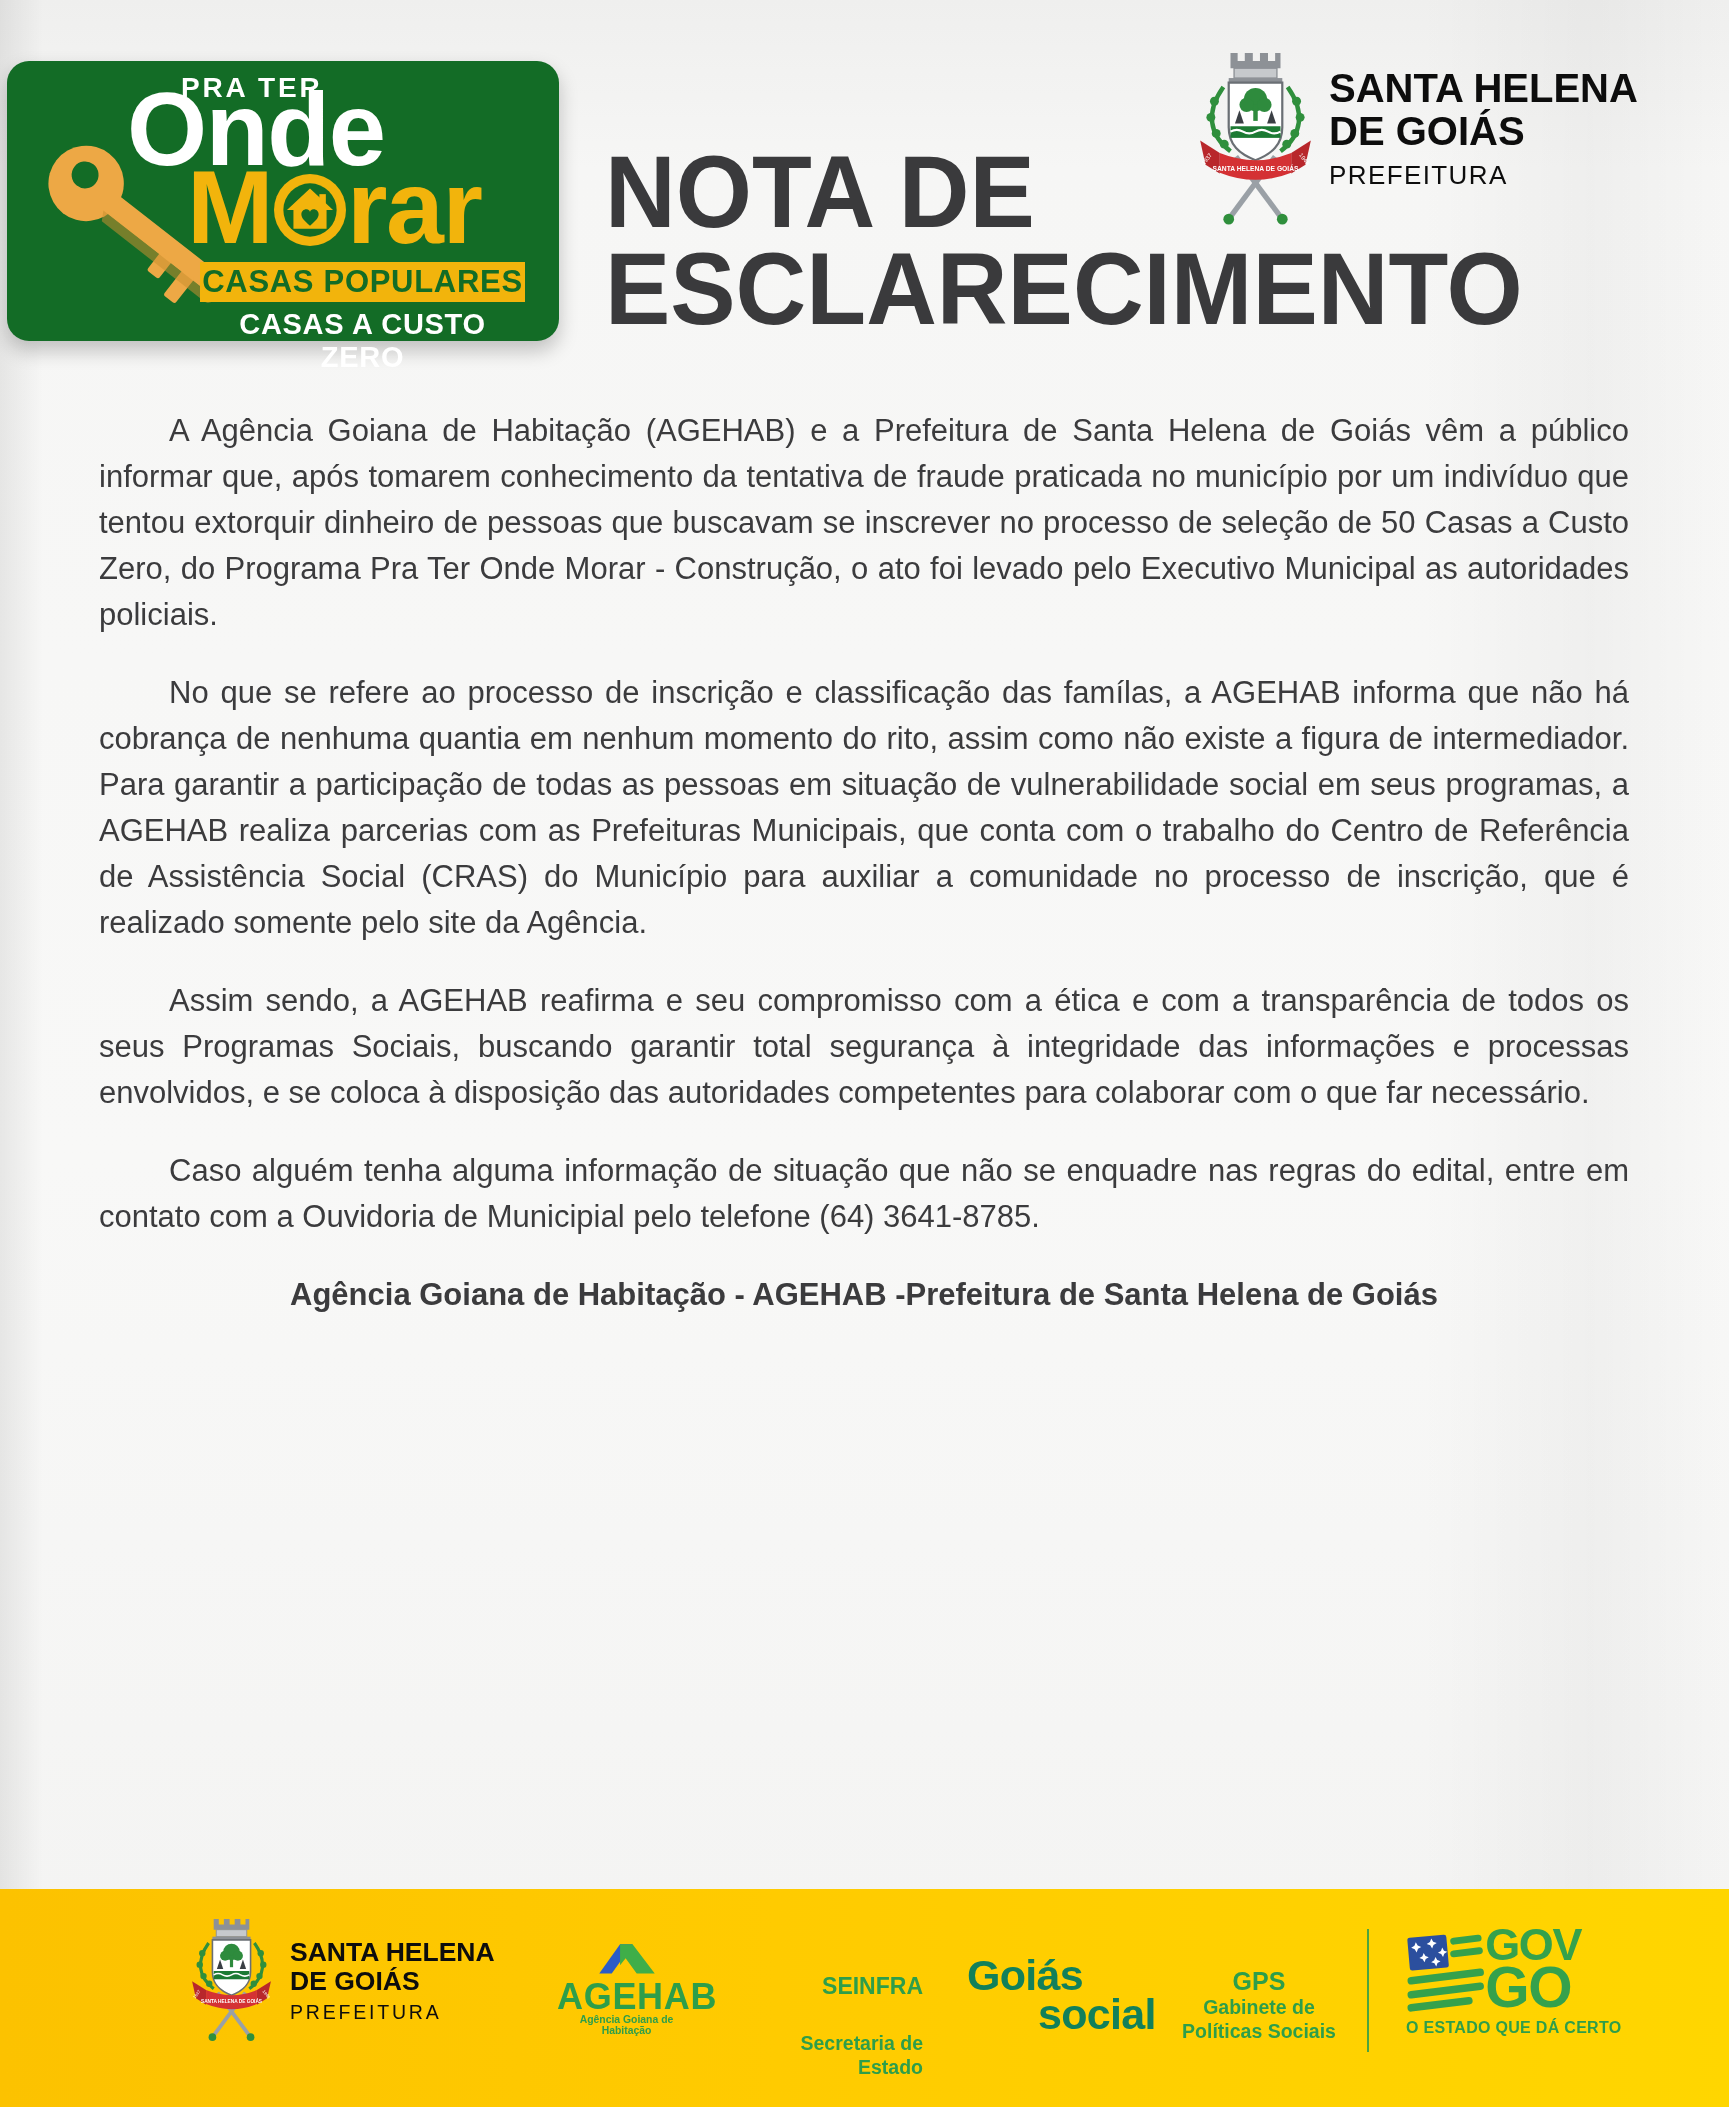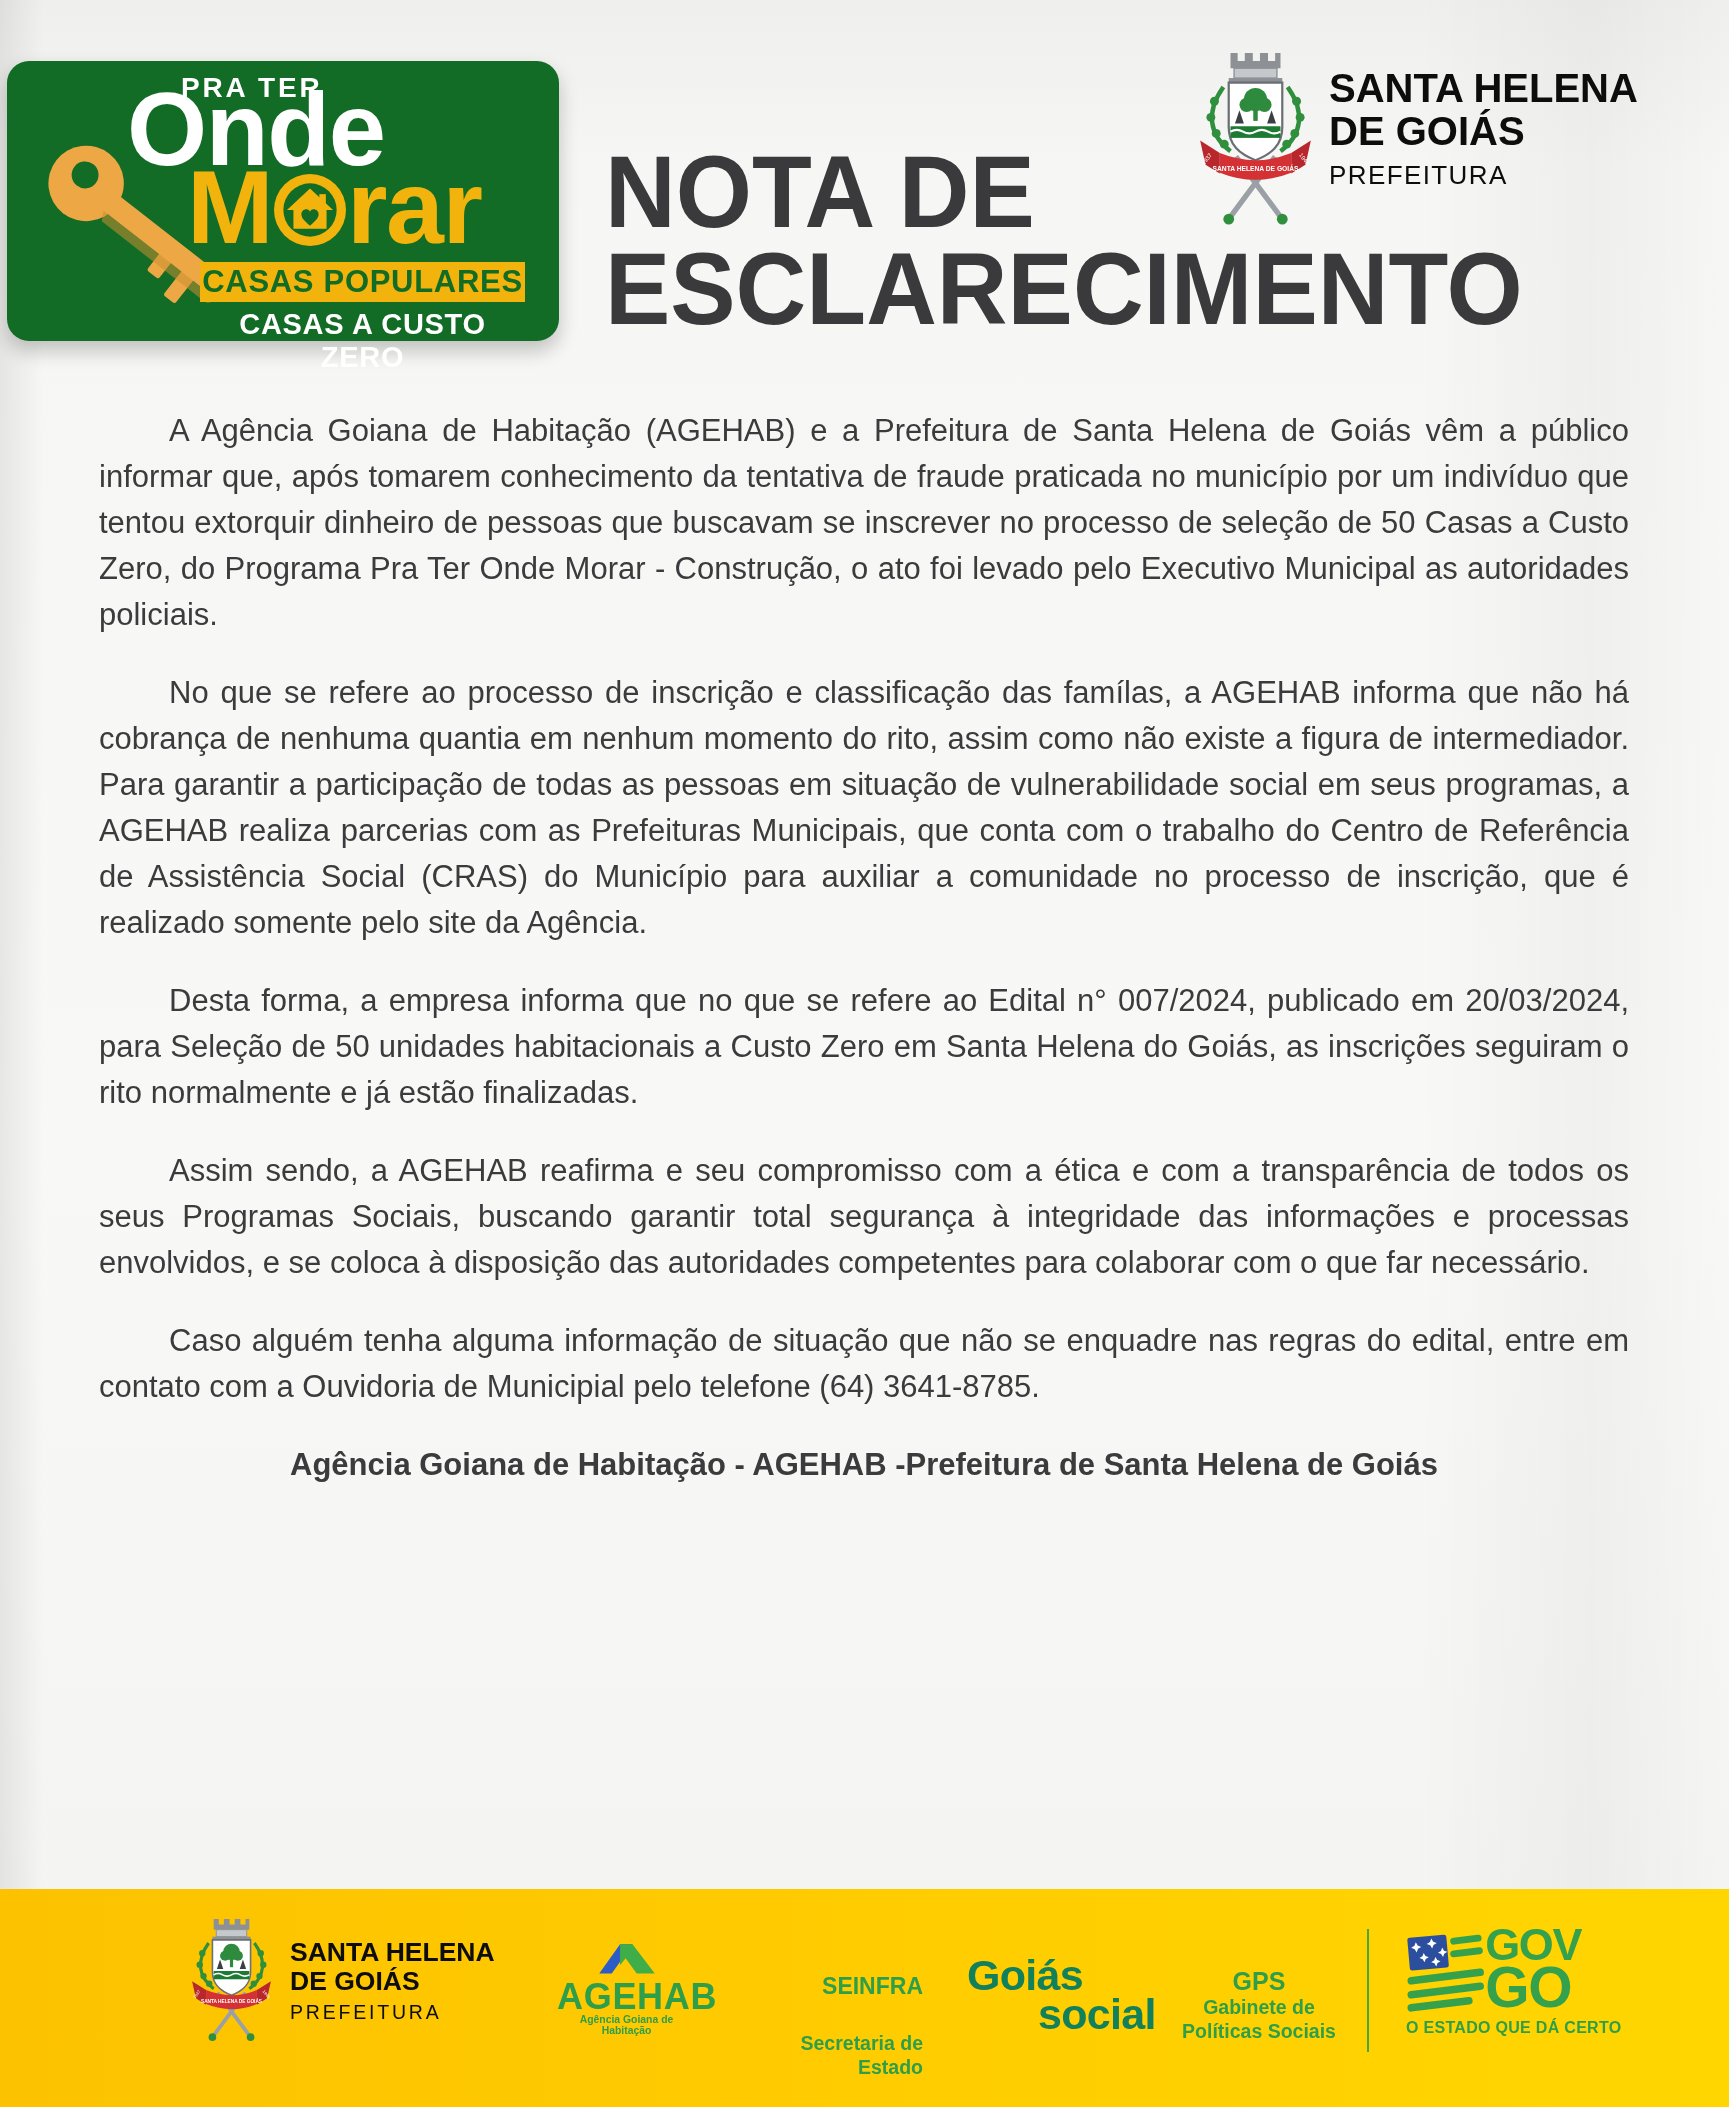--- a/index.html
+++ b/index.html
@@ -166,21 +166,20 @@
   </div>
 
   <div class="note-title">
     <div>NOTA DE</div>
     <div>ESCLARECIMENTO</div>
   </div>
 
   <div class="body-text">
     <p>A Agência Goiana de Habitação (AGEHAB) e a Prefeitura de Santa Helena de Goiás vêm a público informar que, após tomarem conhecimento da tentativa de fraude praticada no município por um indivíduo que tentou extorquir dinheiro de pessoas que buscavam se inscrever no processo de seleção de 50 Casas a Custo Zero, do Programa Pra Ter Onde Morar - Construção, o ato foi levado pelo Executivo Municipal as autoridades policiais.</p>
     <p>No que se refere ao processo de inscrição e classificação das famílas, a AGEHAB informa que não há cobrança de nenhuma quantia em nenhum momento do rito, assim como não existe a figura de intermediador. Para garantir a participação de todas as pessoas em situação de vulnerabilidade social em seus programas, a AGEHAB realiza parcerias com as Prefeituras Municipais, que conta com o trabalho do Centro de Referência de Assistência Social (CRAS) do Município para auxiliar a comunidade no processo de inscrição, que é realizado somente pelo site da Agência.</p>
-    <p>Desta forma, a empresa informa que no que se refere ao Edital n° 007/2024, publicado em 20/03/2024, para Seleção de 50 unidades habitacionais a Custo Zero em Santa Helena do Goiás, as inscrições seguiram o rito normalmente e já estão finalizadas.</p>
     <p>Assim sendo, a AGEHAB reafirma e seu compromisso com a ética e com a transparência de todos os seus Programas Sociais, buscando garantir total segurança à integridade das informações e processas envolvidos, e se coloca à disposição das autoridades competentes para colaborar com o que far necessário.</p>
     <p>Caso alguém tenha alguma informação de situação que não se enquadre nas regras do edital, entre em contato com a Ouvidoria de Municipial pelo telefone (64) 3641-8785.</p>
     <p class="closing">Agência Goiana de Habitação - AGEHAB -Prefeitura de Santa Helena de Goiás</p>
   </div>
 
   <div class="footer">
 
     <div class="f-shg">
       <svg class="crest" viewBox="0 0 128 188" width="89" height="131">
           <use href="#crest"></use>

